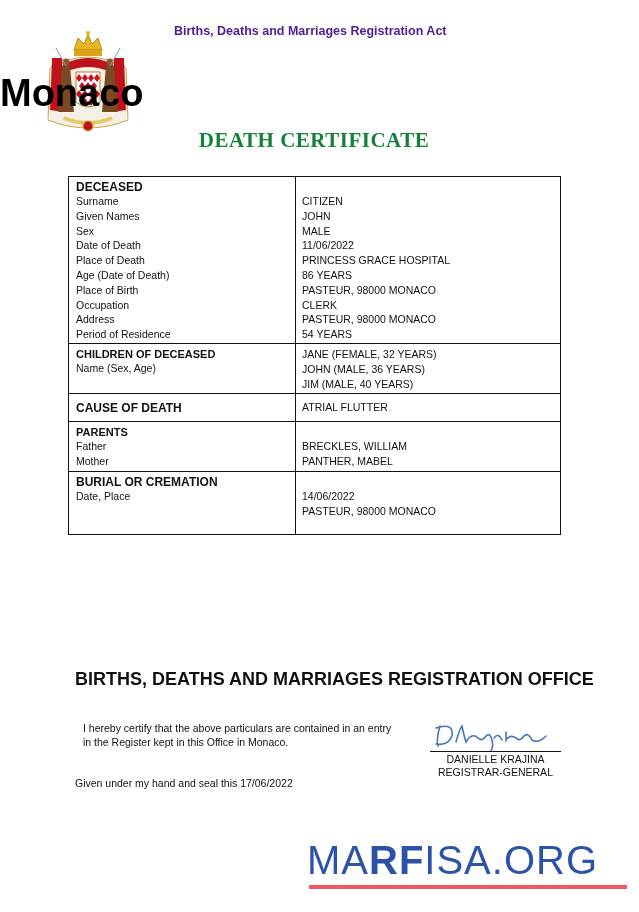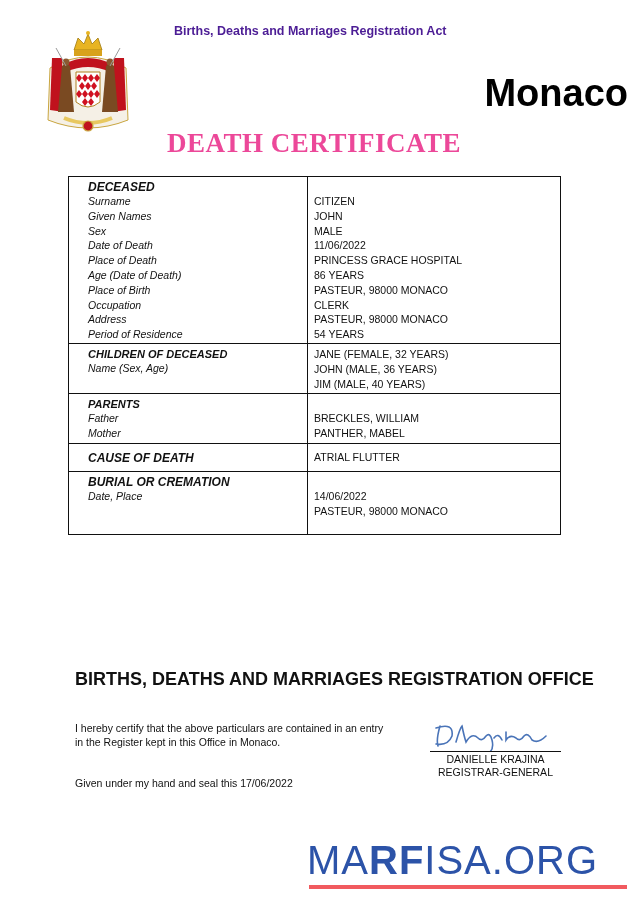--- a/index.html
+++ b/index.html
@@ -1,28 +1,28 @@
 <!DOCTYPE html>
 <html><head>
 <meta charset="utf-8">
 <style>
   html, body { margin: 0; padding: 0; background: #ffffff; }
   body { width: 639px; height: 912px; position: relative; overflow: hidden; font-family: "Liberation Sans", sans-serif; color: #111; }
   .crest { position: absolute; left: 44px; top: 28px; width: 88px; height: 110px; }
   .act-title { position: absolute; left: 174px; top: 24px; font-size: 12.5px; font-weight: bold; color: #4c1d95; letter-spacing: 0; }
-  .country { position: absolute; left: 0; width: 628px; top: 72px; text-align: right; font-size: 38px; font-weight: bold; color: #000; }
-  .cert-title { position: absolute; left: 0; width: 628px; top: 128px; text-align: center; font-family: "Liberation Serif", serif; font-size: 27px; font-weight: bold; color: #ec4899; letter-spacing: 0.5px; }
+  .country { position: absolute; left: 0; width: 628px; top: 72px; text-align: left; font-size: 38px; font-weight: bold; color: #000; }
+  .cert-title { position: absolute; left: 0; width: 628px; top: 128px; text-align: center; font-family: "Liberation Serif", serif; font-size: 21px; font-weight: bold; color: #15803d; letter-spacing: 0.5px; }
   table.cert { position: absolute; left: 68px; top: 176px; width: 493px; border-collapse: collapse; font-size: 10.5px; }
   table.cert td { border: 1.5px solid #111; vertical-align: top; padding: 0; }
-  table.cert td.left { width: 219px; padding-left: 19px; font-style: italic; }
+  table.cert td.left { width: 219px; padding-left: 7px; }
   table.cert td.right { padding-left: 6px; }
   .sec { font-weight: bold; font-size: 12px; line-height: 14px; }
   .line { line-height: 14.8px; }
   .office { position: absolute; left: 75px; top: 669px; font-size: 18px; font-weight: bold; }
-  .certify { position: absolute; left: 75px; top: 722px; font-size: 10.5px; line-height: 13.5px; }
+  .certify { position: absolute; left: 83px; top: 722px; font-size: 10.5px; line-height: 13.5px; }
   .given { position: absolute; left: 75px; top: 777px; font-size: 10.5px; }
   .sig { position: absolute; left: 428px; top: 718px; width: 134px; height: 34px; }
   .sig-line { position: absolute; left: 430px; top: 751px; width: 131px; border-top: 1px solid #111; }
   .registrar { position: absolute; left: 430px; top: 753px; width: 131px; text-align: center; font-size: 10.5px; line-height: 13px; }
   .brand { position: absolute; left: 307px; top: 838px; font-size: 40px; color: #2c53a8; letter-spacing: 1px; line-height: 44px; }
   .brand .b { font-weight: bold; }
   .brand .t { font-weight: normal; }
   .brand-bar { position: absolute; left: 309px; top: 885px; width: 318px; height: 4px; background: #f15a5f; }
 </style>
 </head>
@@ -109,37 +109,37 @@
       <div class="line">Name (Sex, Age)</div>
     </td>
     <td class="right" style="padding-top:3px;">
       <div class="line">JANE (FEMALE, 32 YEARS)</div>
       <div class="line">JOHN (MALE, 36 YEARS)</div>
       <div class="line">JIM (MALE, 40 YEARS)</div>
     </td>
   </tr>
 
   <tr>
+    <td class="left" style="height:27px;vertical-align:middle;">
+      <div class="sec">CAUSE OF DEATH</div>
+    </td>
+    <td class="right" style="vertical-align:middle;">
+      <div class="line">ATRIAL FLUTTER</div>
+    </td>
+  </tr>
+
+  <tr>
     <td class="left" style="height:46px;padding-top:3px;">
       <div class="sec" style="font-size:11px;">PARENTS</div>
       <div class="line">Father</div>
       <div class="line">Mother</div>
     </td>
     <td class="right" style="padding-top:17px;">
       <div class="line">BRECKLES, WILLIAM</div>
       <div class="line">PANTHER, MABEL</div>
-    </td>
-  </tr>
-
-  <tr>
-    <td class="left" style="height:27px;vertical-align:middle;">
-      <div class="sec">CAUSE OF DEATH</div>
-    </td>
-    <td class="right" style="vertical-align:middle;">
-      <div class="line">ATRIAL FLUTTER</div>
     </td>
   </tr>
 
   <tr>
     <td class="left" style="height:59px;padding-top:3px;">
       <div class="sec">BURIAL OR CREMATION</div>
       <div class="line">Date, Place</div>
     </td>
     <td class="right" style="padding-top:17px;">
       <div class="line">14/06/2022</div>

